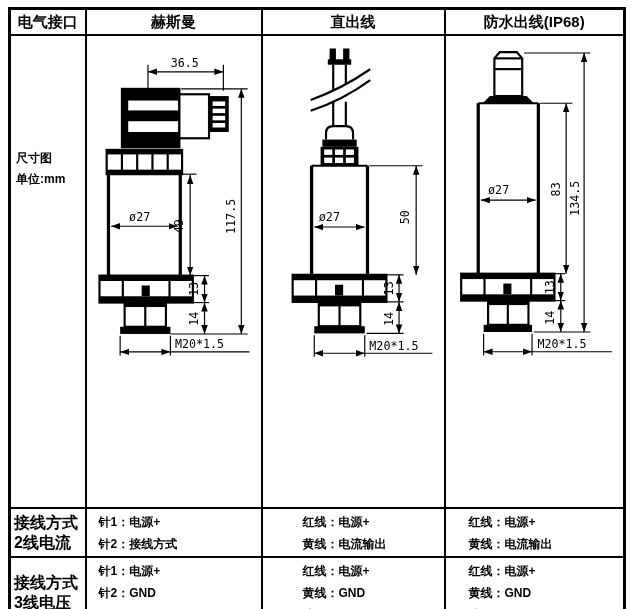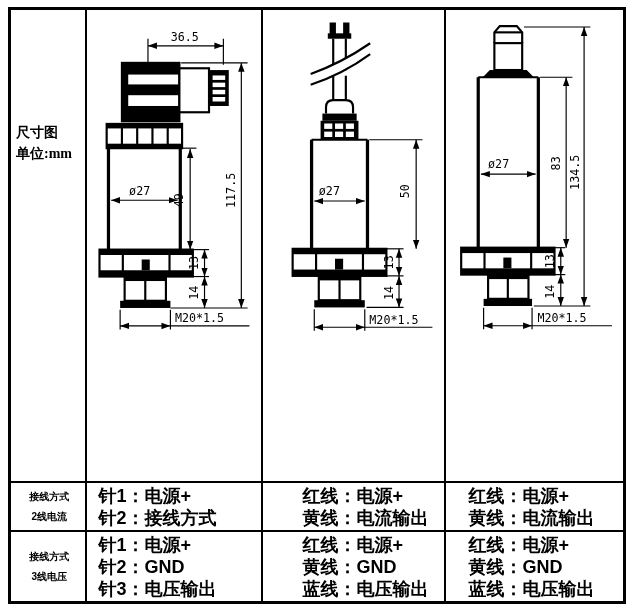--- a/index.html
+++ b/index.html
@@ -6,27 +6,27 @@
   body{width:634px;height:609px;overflow:hidden;position:relative;
        font-family:"Liberation Sans","DejaVu Sans",sans-serif;color:#000;}
   .sheet{position:absolute;left:0;top:0;width:634px;height:609px;background:#fff;}
   table.spec-table{position:absolute;left:8px;top:7px;width:615px;
        border-collapse:collapse;table-layout:fixed;border:3px solid #000;}
   col.c1{width:76px}col.c2{width:176px}col.c3{width:183px}col.c4{width:180px}
   th,td{border:2px solid #000;padding:0;overflow:hidden;}
   tr.hdr th{height:24px;font-size:15px;font-weight:bold;text-align:center;
        white-space:nowrap;}
   tr.dim-row td{height:359px;vertical-align:top;}
-  td.dim-label-cell{vertical-align:top;padding:112px 0 0 5px;font-size:14px;
-       line-height:21px;font-weight:bold;white-space:nowrap;font-family:Liberation Serif, serif;}
+  td.dim-label-cell{vertical-align:top;padding:112px 0 0 5px;font-size:12px;
+       line-height:21px;font-weight:bold;white-space:nowrap;}
   td.diag{padding:8px;}
   td.diag svg{display:block;width:100%;height:357px;}
-  td.wlabel{font-size:10px;line-height:20px;font-weight:bold;
-       padding-left:3px;vertical-align:middle;white-space:nowrap;text-align:center;}
-  td.wcell{vertical-align:middle;font-size:18px;font-weight:bold;}
+  td.wlabel{font-size:16px;line-height:20px;font-weight:bold;
+       padding-left:3px;vertical-align:middle;white-space:nowrap;}
+  td.wcell{vertical-align:middle;font-size:12px;font-weight:bold;}
   tr.r2 td{height:47px;}
   tr.r3 td{height:69px;}
   .wline{line-height:22px;white-space:nowrap;}
   td.pad2{padding-left:12px;}
   td.pad3{padding-left:40px;}
   td.pad4{padding-left:23px;}
   
   .s1{stroke:#000;stroke-width:1.3;fill:none;}
   .s2{stroke:#000;stroke-width:2.4;fill:none;}
   .s3{stroke:#000;stroke-width:3.6;fill:none;}
@@ -44,20 +44,26 @@
 <div class="sheet">
 <table class="spec-table">
 <colgroup>
         <col class="c1">
         <col class="c2">
         <col class="c3">
         <col class="c4">
       </colgroup>
 
 <tbody>
+        <tr class="hdr">
+  <th>电气接口</th>
+  <th>赫斯曼</th>
+  <th>直出线</th>
+  <th>防水出线(IP68)</th>
+</tr>
 
 <tr class="dim-row">
   <td class="dim-label-cell">
     <div>尺寸图</div>
     <div>单位:mm</div>
   </td>
 
   <td class="diag">
     <svg viewBox="0 0 176 361" preserveAspectRatio="xMidYMin meet">
       <defs>

